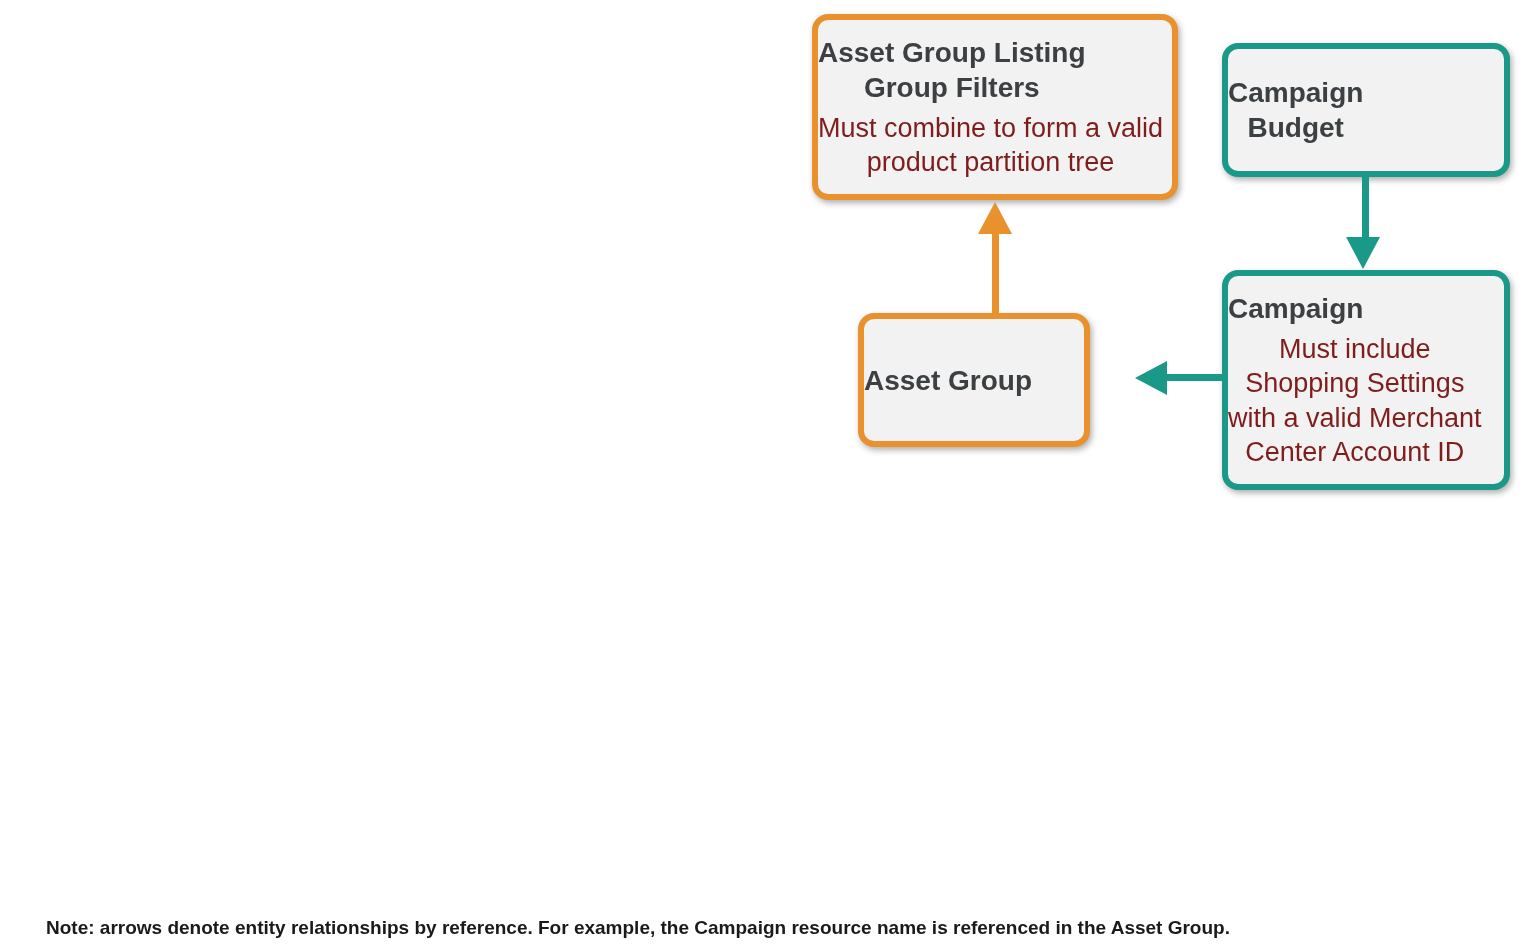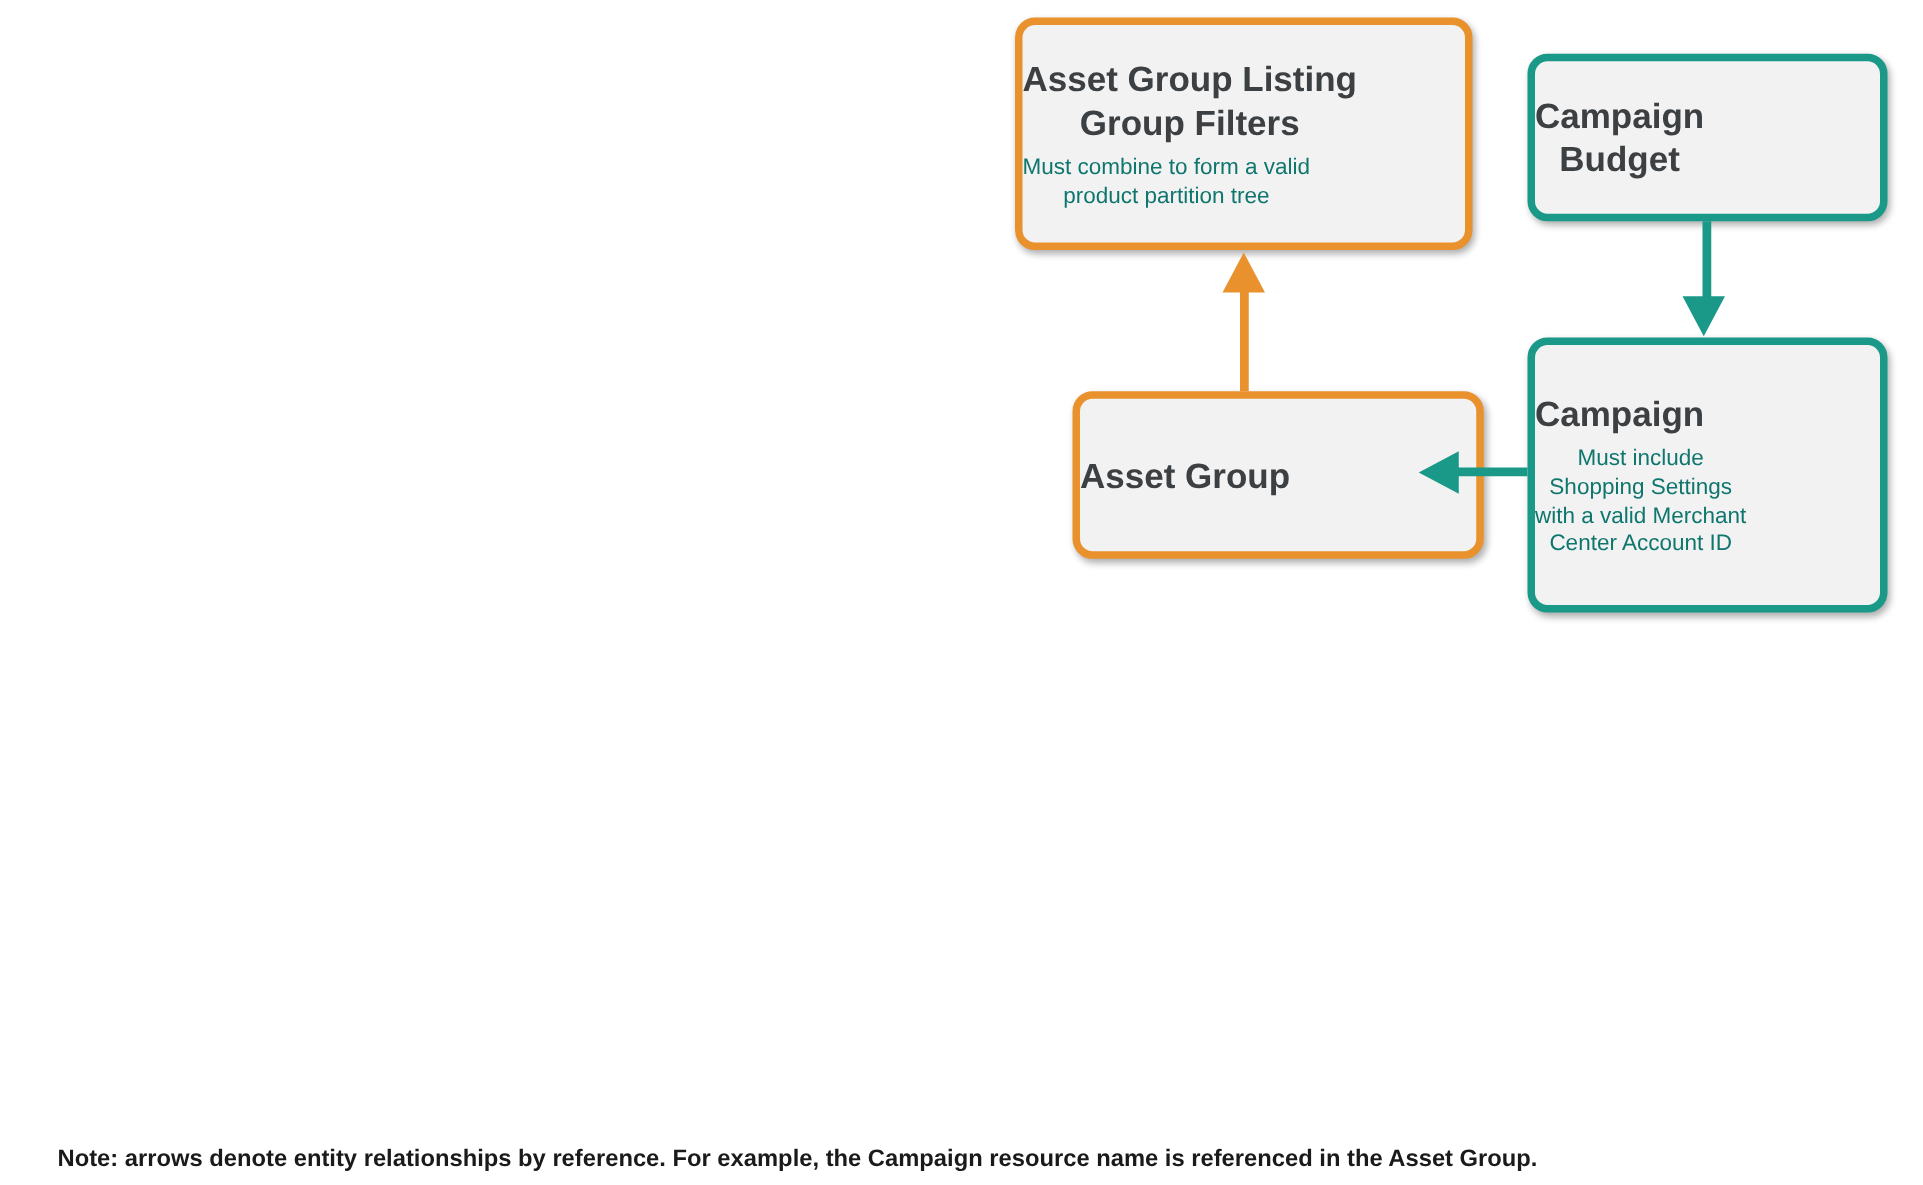--- a/index.html
+++ b/index.html
@@ -33,30 +33,30 @@
   .node-title {
     white-space: pre-line;
     font-weight: 700;
     font-size: 28px;
     line-height: 1.25;
     color: #3C4043;
   }
   .node-subtitle {
     white-space: pre-line;
     font-weight: 400;
-    font-size: 18px;
+    font-size: 27px;
     line-height: 1.27;
-    color: #0f766e;
+    color: #7f1d1d;
     margin-top: 6px;
   }
   
   .node-filters        { left: 812px;  top: 14px;  width: 366px; height: 186px; }
   .node-campaign-budget{ left: 1222px; top: 43px;  width: 288px; height: 134px; }
   .node-campaign       { left: 1222px; top: 270px; width: 288px; height: 220px; }
-  .node-asset-group    { left: 858px;  top: 313px; width: 329px; height: 134px; }
+  .node-asset-group    { left: 858px;  top: 313px; width: 232px; height: 134px; }
 
   
   .arrow-part { position: absolute; }
   .stem-orange { background: #E8912D; }
   .stem-teal   { background: #1A9888; }
 
   
   .arrow-up-stem { left: 992px; top: 231px; width: 7px; height: 82px; }
   .arrow-up-head {
     left: 978px; top: 202px; width: 0; height: 0;

